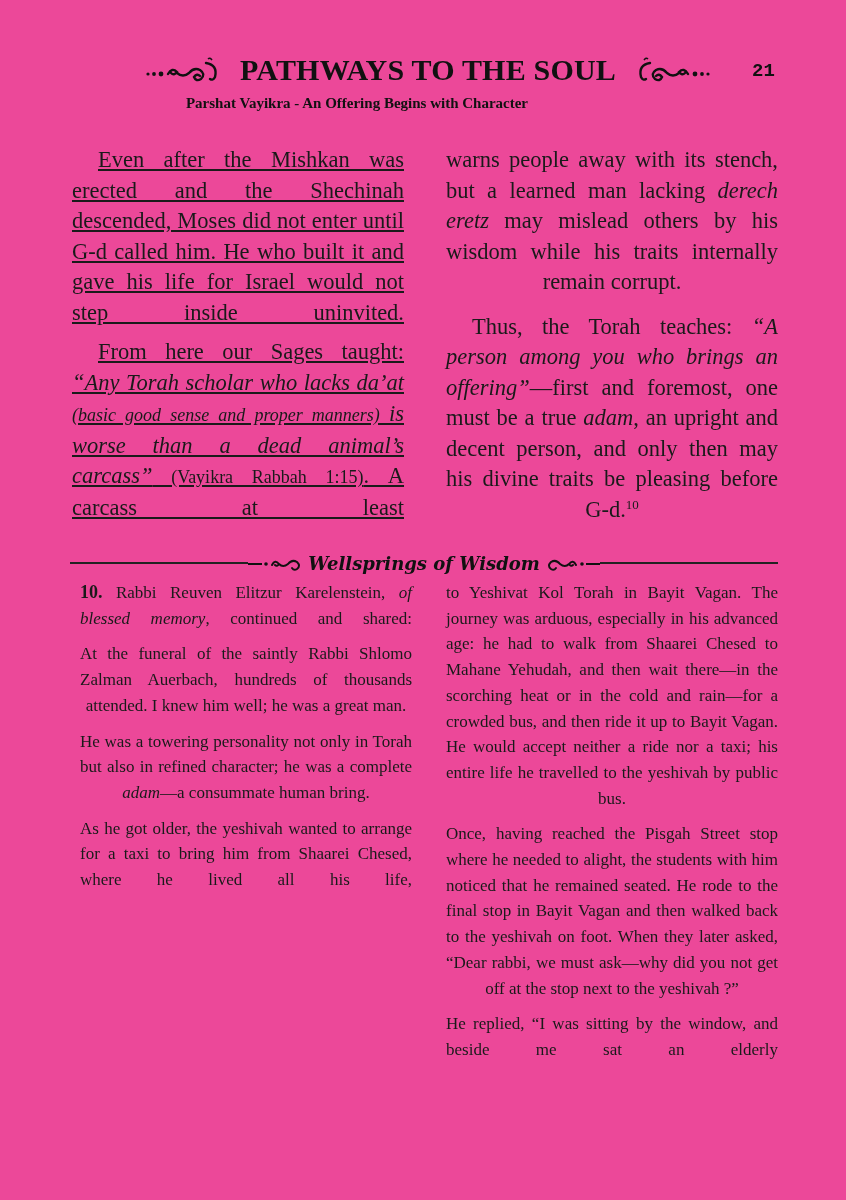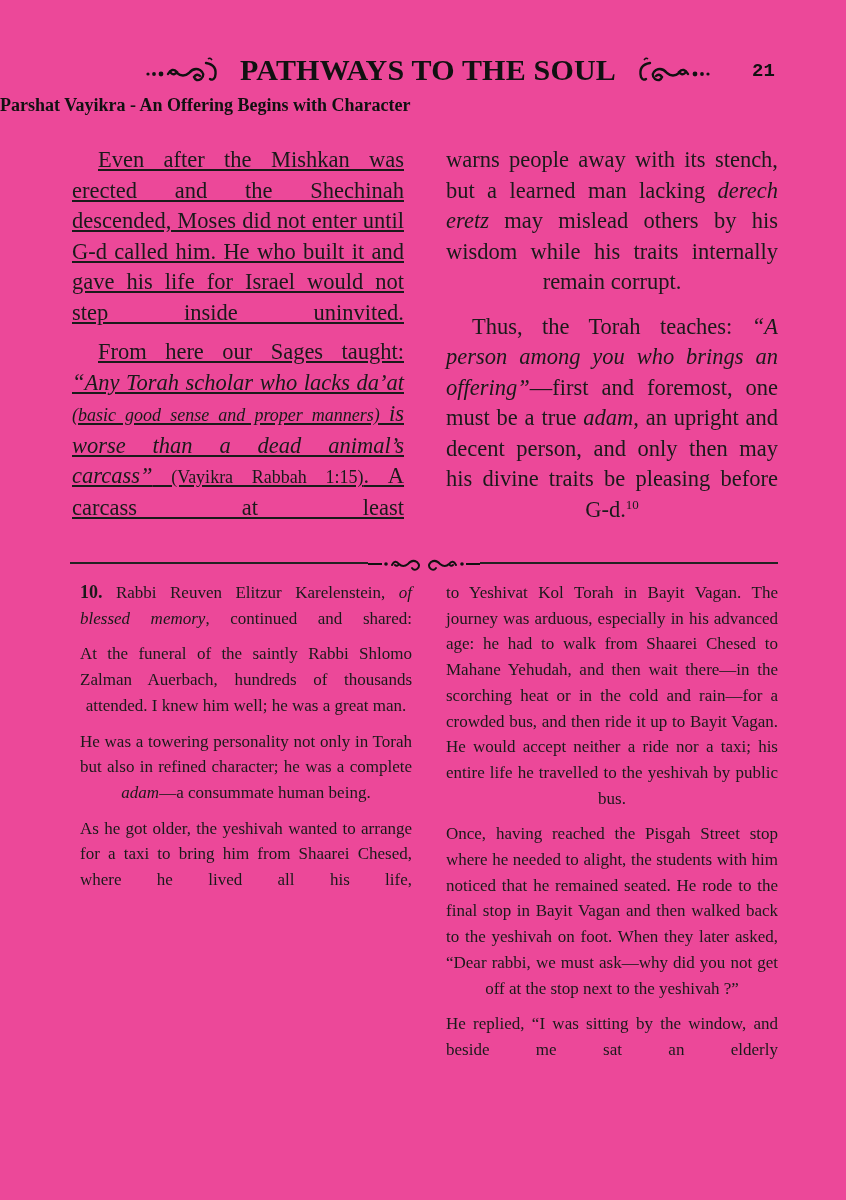--- a/index.html
+++ b/index.html
@@ -3,21 +3,21 @@
 <meta charset="utf-8">
 <style>
   html, body { margin: 0; padding: 0; background: #ffffff; }
   body { width: 846px; height: 1200px; position: relative; overflow: hidden; color: #1a1a1a; }
   .page { position: absolute; left: 0; top: 0; width: 846px; height: 1200px; background: #ec4899; }
 
   .running-head { position: absolute; top: 50px; left: 128px; width: 600px; height: 40px; display: flex; align-items: center; justify-content: center; }
   .running-title { font-family: "Liberation Serif", serif; font-weight: bold; font-size: 30px; letter-spacing: 0.2px; color: #111; white-space: nowrap; margin: 0 6px; }
   .orn { width: 90px; height: 30px; }
   .page-num { position: absolute; top: 60px; left: 752px; font-family: Liberation Mono, monospace; font-weight: bold; font-size: 19px; color: #111; }
-  .subtitle { position: absolute; top: 95px; left: 0; width: 714px; font-family: "Liberation Serif", serif; font-weight: bold; font-size: 18px; color: #111; }
+  .subtitle { position: absolute; top: 95px; left: 0; width: 714px; text-align: center; font-family: "Liberation Serif", serif; font-weight: bold; font-size: 15px; color: #111; }
 
   .main-col { position: absolute; top: 145px; width: 332px; font-family: "Liberation Serif", serif; font-size: 22.5px; line-height: 30.5px; text-align: justify; }
   .main-col.left { left: 72px; text-decoration: underline; }
   .main-col.right { left: 446px; }
   .main-col p { margin: 0 0 9px 0; text-indent: 26px; }
   .main-col p.noindent { text-indent: 0; }
   .main-col p.lastcenter { text-align-last: center; }
   .main-col p.tight { text-align-last: justify; }
   .small-it { font-size: 18px; }
   .small { font-size: 18px; }
@@ -73,32 +73,33 @@
     <p class="lastcenter" style="margin-top:14px;"><span>Thus, the Torah teaches: </span><i>“A person among you who brings an offering”</i><span>—first and foremost, one must be a true </span><i>adam</i><span>, an upright and decent person, and only then may his divine traits be pleasing before G-d.</span><sup>10</sup></p>
   </div>
 
   <div class="divider">
     <div class="rule"></div>
     <svg class="orn-s" viewBox="0 0 56 20">
       <path d="M0 11 L14 11" stroke="#111" stroke-width="2"></path>
       <circle cx="18" cy="11" r="1.8" fill="#111"></circle>
       <path d="M24 12 q3 -6 7 -1 q-2 3 -4 1 M31 11 q4 4 9 0 q4 -5 9 -2 q4 4 0 7 q-3 2 -5 -1" fill="none" stroke="#111" stroke-width="2" stroke-linecap="round"></path>
     </svg>
+    <span class="label">Wellsprings of Wisdom</span>
     <svg class="orn-s" viewBox="0 0 56 20" style="transform: scaleX(-1);">
       <path d="M0 11 L14 11" stroke="#111" stroke-width="2"></path>
       <circle cx="18" cy="11" r="1.8" fill="#111"></circle>
       <path d="M24 12 q3 -6 7 -1 q-2 3 -4 1 M31 11 q4 4 9 0 q4 -5 9 -2 q4 4 0 7 q-3 2 -5 -1" fill="none" stroke="#111" stroke-width="2" stroke-linecap="round"></path>
     </svg>
     <div class="rule"></div>
   </div>
 
   <div class="fn-col left">
     <p class="lastjust"><span class="fn-num">10.</span><span> Rabbi Reuven Elitzur Karelenstein, </span><i>of blessed memory</i><span>, continued and shared:</span></p>
     <p class="lastcenter"><span>At the funeral of the saintly Rabbi Shlomo Zalman Auerbach, hundreds of thousands attended. I knew him well; he was a great man.</span></p>
-    <p class="lastcenter"><span>He was a towering personality not only in Torah but also in refined character; he was a complete </span><i>adam</i><span>—a consummate human being.</span></p>
+    <p class="lastcenter"><span>He was a towering personality not only in Torah but also in refined character; he was a complete </span><i>adam</i><span>—a consummate human bring.</span></p>
     <p class="lastjust"><span>As he got older, the yeshivah wanted to arrange for a taxi to bring him from Shaarei Chesed, where he lived all his life,</span></p>
   </div>
 
   <div class="fn-col right">
     <p class="lastcenter"><span>to Yeshivat Kol Torah in Bayit Vagan. The journey was arduous, especially in his advanced age: he had to walk from Shaarei Chesed to Mahane Yehudah, and then wait there—in the scorching heat or in the cold and rain—for a crowded bus, and then ride it up to Bayit Vagan. He would accept neither a ride nor a taxi; his entire life he travelled to the yeshivah by public bus.</span></p>
     <p class="lastcenter"><span>Once, having reached the Pisgah Street stop where he needed to alight, the students with him noticed that he remained seated. He rode to the final stop in Bayit Vagan and then walked back to the yeshivah on foot. When they later asked, “Dear rabbi, we must ask—why did you not get off at the stop next to the yeshivah ?”</span></p>
     <p class="lastjust"><span>He replied, “I was sitting by the window, and beside me sat an elderly</span></p>
   </div>
 
 </div>

